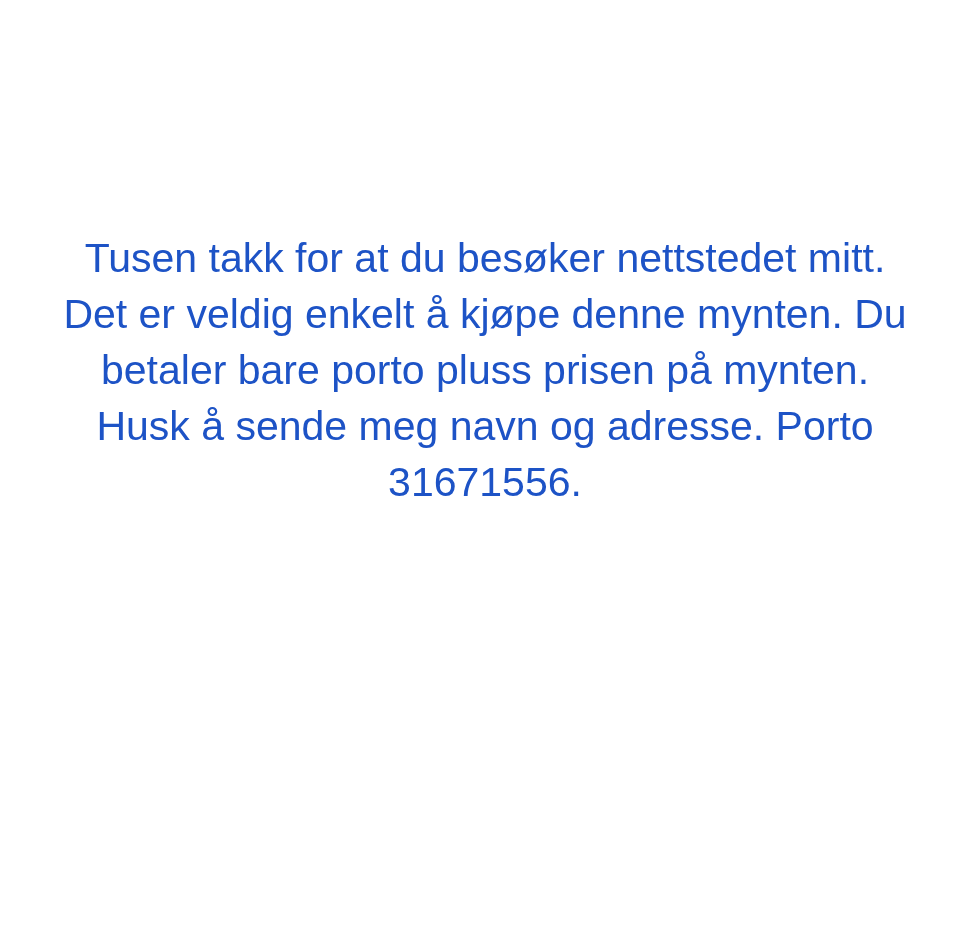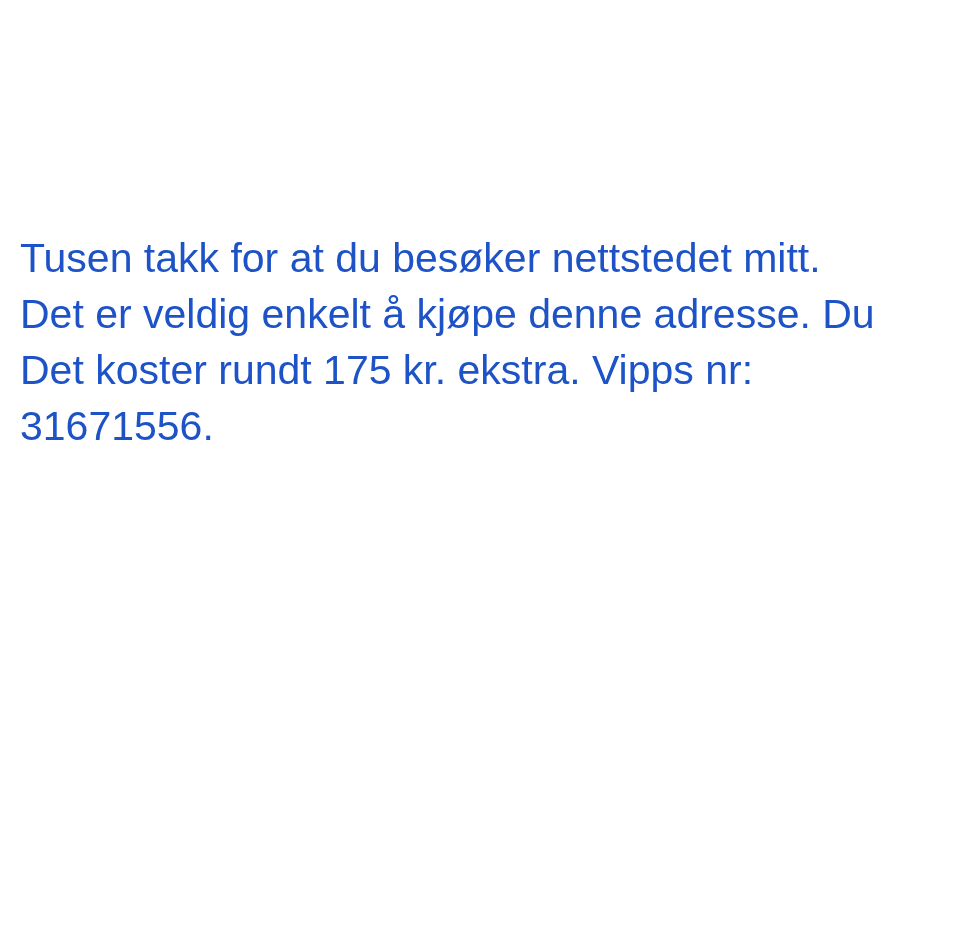--- a/index.html
+++ b/index.html
@@ -26,25 +26,27 @@
     width: 930px;
     color: #1d53c6;
     font-size: 41px;
     line-height: 56px;
     font-weight: 400;
     letter-spacing: 0px;
     white-space: nowrap;
   }
   .text-line {
     height: 56px;
+    text-align: center;
   }
 </style>
 </head>
 <body>
 
 <div class="page">
   <div class="text-block">
     <div class="text-line">Tusen takk for at du besøker nettstedet mitt.</div>
-    <div class="text-line">Det er veldig enkelt å kjøpe denne adresse. Du</div>
-    <div class="text-line">Det koster rundt 175 kr. ekstra. Vipps nr:</div>
+    <div class="text-line">Det er veldig enkelt å kjøpe denne mynten. Du</div>
+    <div class="text-line">betaler bare porto pluss prisen på mynten.</div>
+    <div class="text-line">Husk å sende meg navn og adresse. Porto</div>
     <div class="text-line">31671556.</div>
   </div>
 </div>
 
 </body></html>

